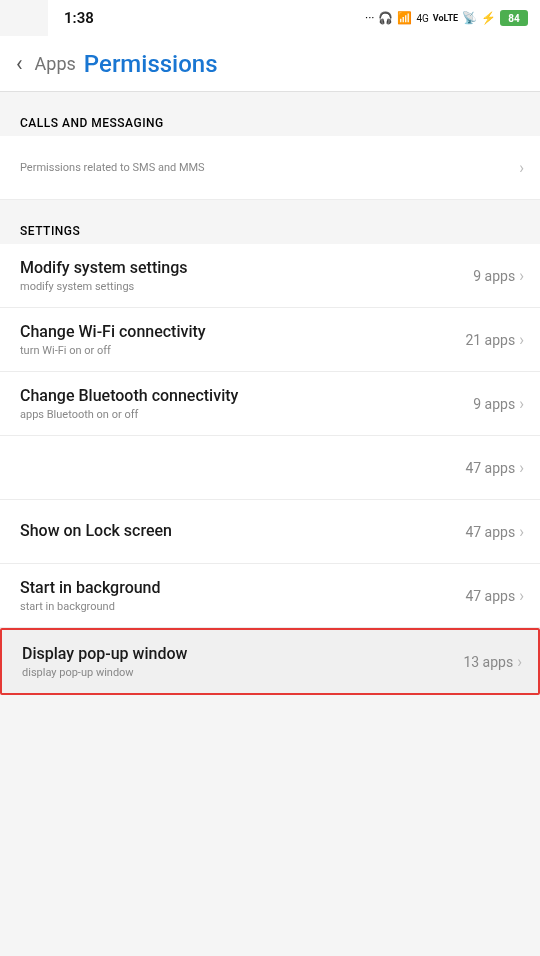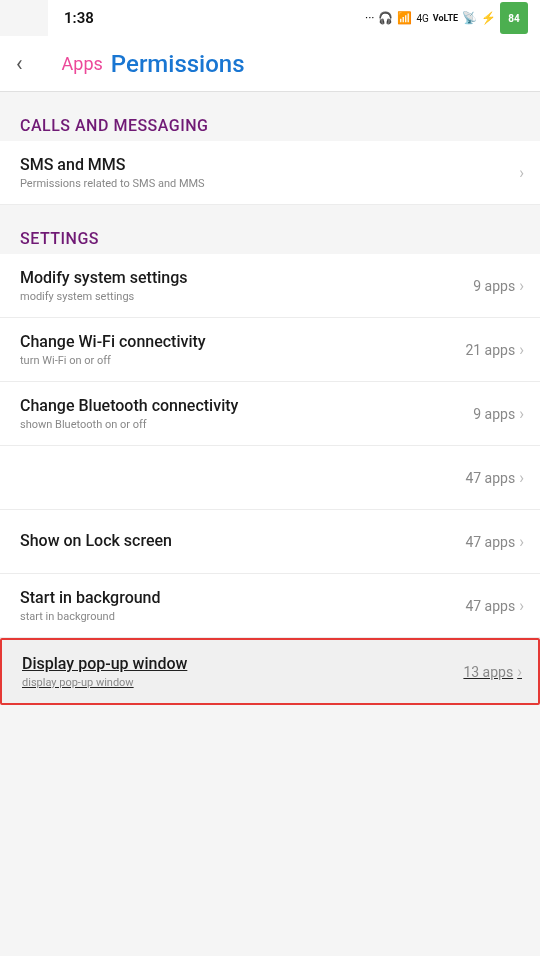--- a/index.html
+++ b/index.html
@@ -38,55 +38,54 @@
       display: inline-flex;
       align-items: center;
       justify-content: center;
       background: #4caf50;
       color: #fff;
       font-size: 10px;
       font-weight: bold;
       border-radius: 3px;
       padding: 1px 4px;
       min-width: 28px;
-      height: 32px;
+      height: 16px;
     }
     
     .nav-bar {
       background: #fff;
       height: 56px;
       display: flex;
       align-items: center;
       padding: 0 16px;
       border-bottom: 1px solid #e0e0e0;
     }
     .nav-back {
       font-size: 22px;
       color: #555;
       cursor: pointer;
       margin-right: 12px;
       line-height: 1;
     }
     .nav-apps {
       font-size: 18px;
-      color: #ec4899;
+      color: #737373;
       margin-right: 8px;
-      margin-left: 27px;
     }
     .nav-permissions {
       font-size: 24px;
       color: #1976d2;
       font-weight: 500;
     }
     
     .section-header {
       background: #f5f5f5;
       padding: 14px 20px 6px 20px;
-      font-size: 16px;
-      color: #701a75;
+      font-size: 12px;
+      color: #000000;
       letter-spacing: 0.5px;
       font-weight: 500;
       text-transform: uppercase;
     }
     
     .list {
       background: #fff;
     }
     .list-item {
       display: flex;
@@ -95,21 +94,20 @@
       padding: 14px 16px 14px 20px;
       border-bottom: 1px solid #ececec;
       background: #fff;
       cursor: pointer;
       min-height: 64px;
     }
     .list-item.highlighted {
       background: #f0f0f0;
       border: 2px solid #e53935;
       border-radius: 2px;
-      text-decoration: underline;
     }
     .list-item-left {
       flex: 1;
     }
     .list-item-title {
       font-size: 16px;
       font-weight: 500;
       color: #1a1a1a;
       margin-bottom: 3px;
     }
@@ -158,21 +156,20 @@
   <span class="nav-apps">Apps</span>
   <span class="nav-permissions">Permissions</span>
 </div>
 
 <div id="content">
     <div class="spacer"></div>
     <div class="section-header">CALLS AND MESSAGING</div>
     <div class="list">
       <div class="list-item">
         <div class="list-item-left">
-          <div class="list-item-title">SMS and MMS</div>
           <div class="list-item-subtitle">Permissions related to SMS and MMS</div>
         </div>
         <div class="list-item-right">
           <span class="chevron">›</span>
         </div>
       </div>
     </div>
     <div class="spacer"></div>
     <div class="section-header">SETTINGS</div>
     <div class="list">
@@ -192,21 +189,21 @@
           <div class="list-item-subtitle">turn Wi-Fi on or off</div>
         </div>
         <div class="list-item-right">
           <span class="list-item-count">21 apps</span>
           <span class="chevron">›</span>
         </div>
       </div>
       <div class="list-item">
         <div class="list-item-left">
           <div class="list-item-title">Change Bluetooth connectivity</div>
-          <div class="list-item-subtitle">shown Bluetooth on or off</div>
+          <div class="list-item-subtitle">apps Bluetooth on or off</div>
         </div>
         <div class="list-item-right">
           <span class="list-item-count">9 apps</span>
           <span class="chevron">›</span>
         </div>
       </div>
       <div class="list-item">
         <div class="list-item-left">
         </div>
         <div class="list-item-right">

